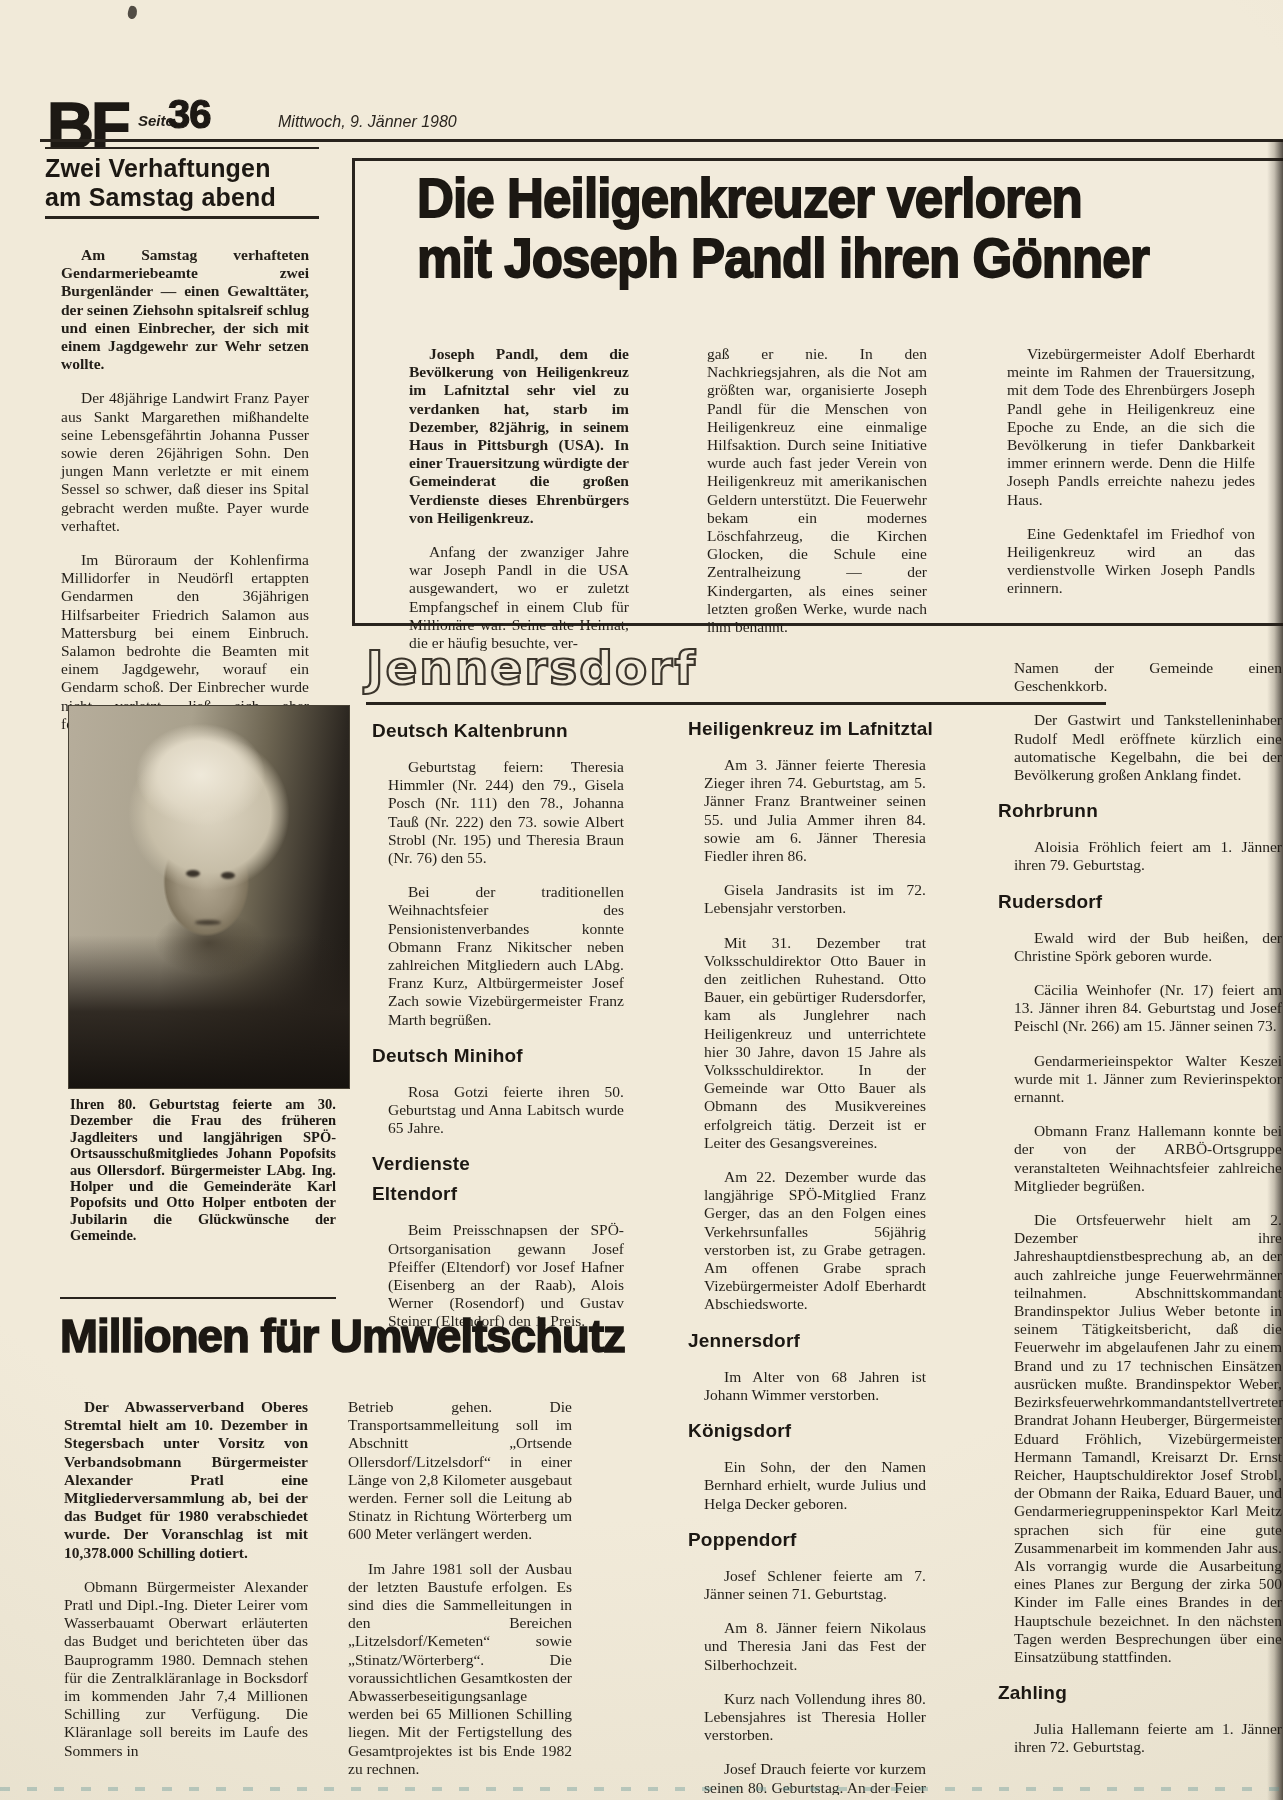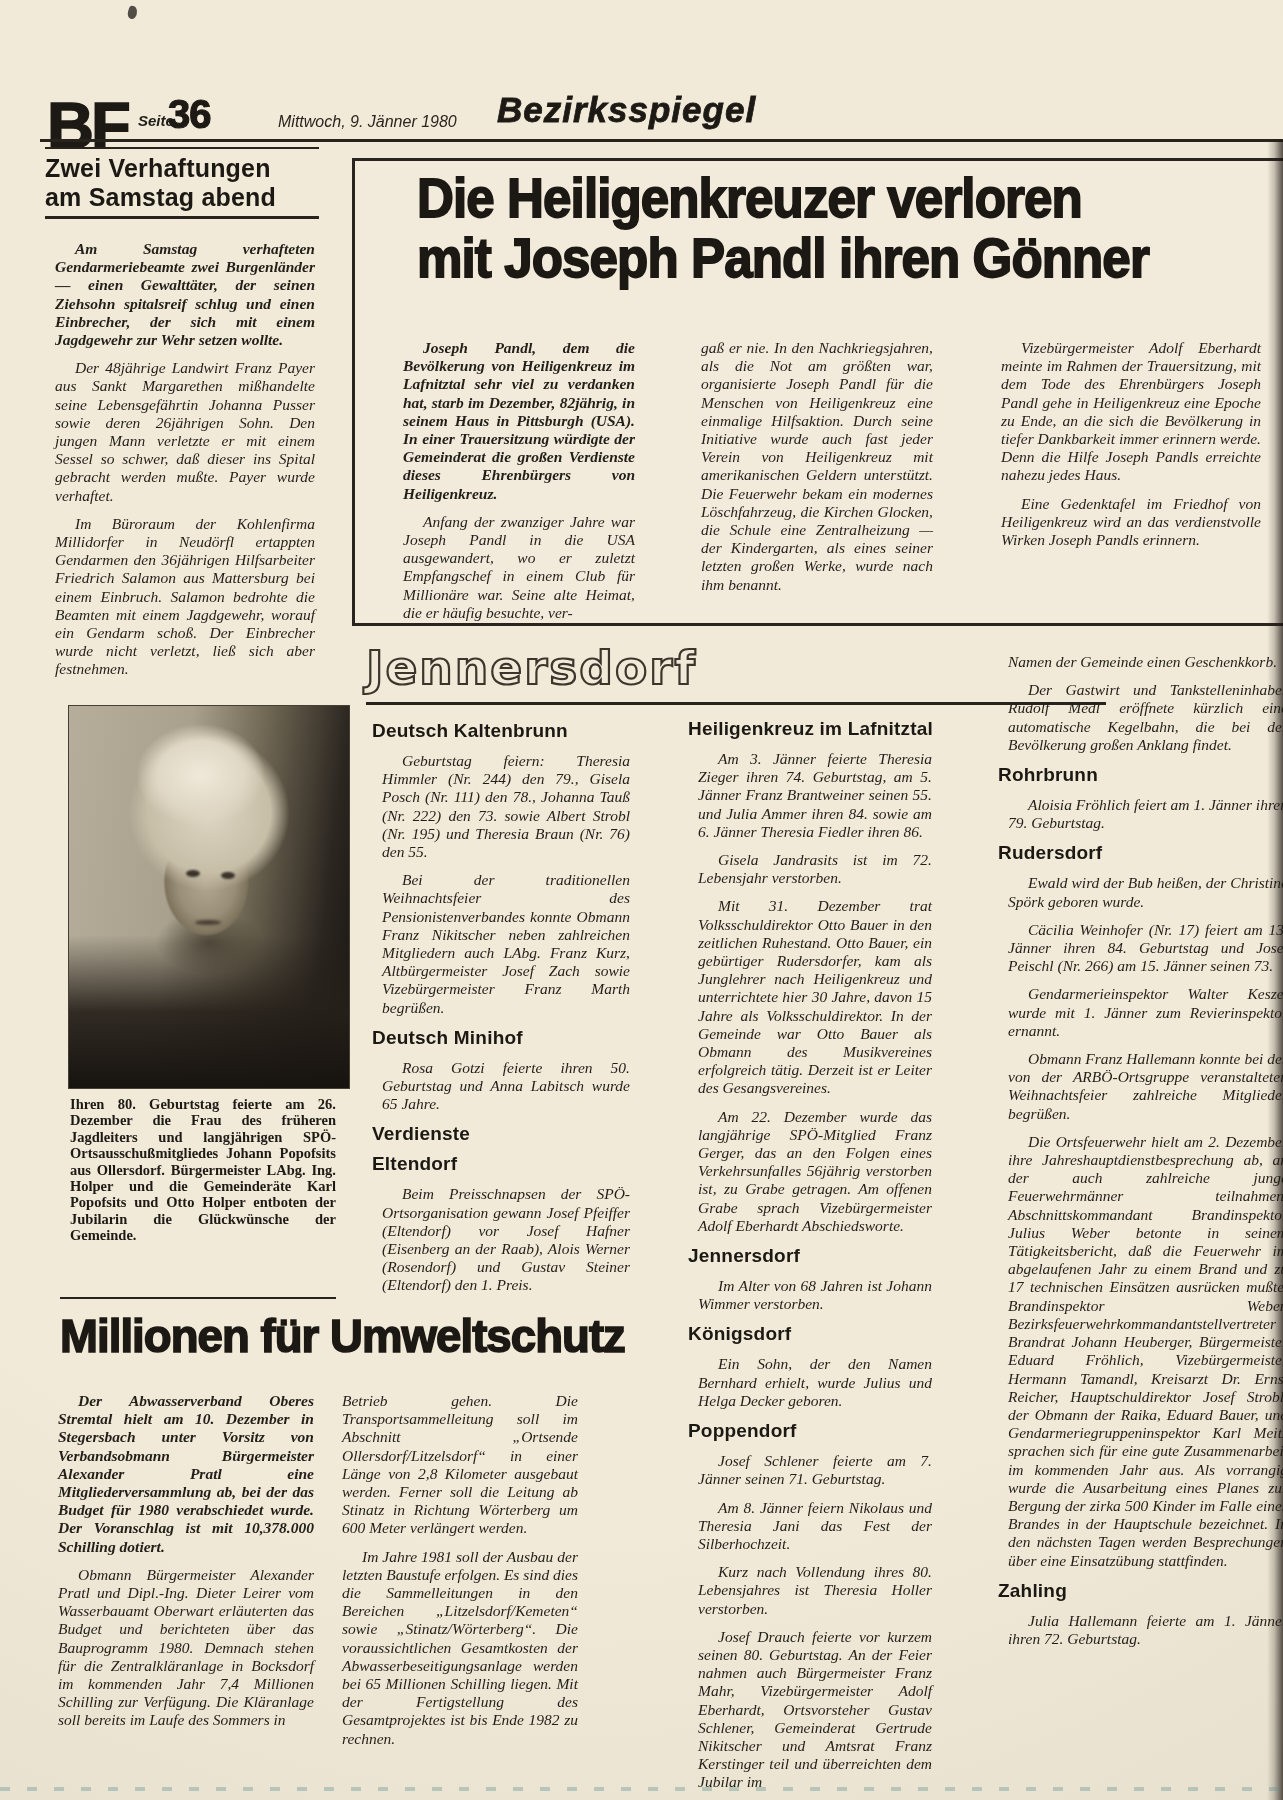--- a/index.html
+++ b/index.html
@@ -11,21 +11,21 @@
   .bf{font-family:"Liberation Sans",sans-serif;font-weight:700;font-size:65px;letter-spacing:-3px;
       -webkit-text-stroke:1.6px #1d1914;color:#1d1914;}
   .seite{font-family:"Liberation Sans",sans-serif;font-style:italic;font-weight:700;font-size:15px;}
   .pnum{font-family:"Liberation Sans",sans-serif;font-weight:700;font-size:40px;letter-spacing:-1px;
       -webkit-text-stroke:1.2px #1d1914;color:#1d1914;}
   .date{font-family:"Liberation Sans",sans-serif;font-style:italic;font-size:16px;color:#2a251f;}
   .masthead{font-family:"Liberation Sans",sans-serif;font-style:italic;font-weight:700;font-size:35px;
       letter-spacing:1px;-webkit-text-stroke:0.8px #1d1914;color:#1d1914;}
   
   .bodytext{font-family:"Liberation Serif",serif;font-size:15.5px;line-height:18.2px;text-align:justify;color:#221e18;}
-  .bodytext p{margin:10px;text-indent:20px;font-style:italic;}
+  .bodytext p{margin:16px;text-indent:20px;}
   .bodytext p.noindent{text-indent:0;}
   .lede{font-weight:700;}
   .colhead{font-family:"Liberation Sans",sans-serif;font-weight:700;font-size:19px;line-height:22px;
       margin:8px 0 2px;text-indent:0 !important;letter-spacing:.2px;color:#1c1813;}
   
   .arrhead{font-family:"Liberation Sans",sans-serif;font-weight:700;font-size:25px;line-height:29px;
       letter-spacing:.2px;color:#1c1813;}
   .bigline{font-family:"Liberation Sans",sans-serif;font-weight:700;font-size:55px;line-height:58px;
       letter-spacing:-1px;color:#1c1813;-webkit-text-stroke:1.8px #1c1813;
       transform:scaleX(.93);transform-origin:0 0;white-space:nowrap;}
@@ -56,41 +56,40 @@
 </head>
 <body>
 
 <div id="page">
 
   <div class="abs speck" style="left:128px;top:6px;width:9px;height:13px;opacity:.8;"></div>
   <div class="abs bf" style="left:47px;top:88px;">BF</div>
   <div class="abs seite" style="left:138px;top:112px;">Seite</div>
   <div class="abs pnum" style="left:168px;top:92px;">36</div>
   <div class="abs date" style="left:246px;top:113px;margin-left:32px;">Mittwoch, 9. Jänner 1980</div>
-  <div class="abs masthead" style="left:497px;top:90px;">Bezirksspiegel</div>
   <div class="abs rule" style="left:40px;top:139px;width:1243px;height:3px;"></div>
 
   <div class="abs rule" style="left:45px;top:147px;width:274px;height:2px;"></div>
   <div class="abs arrhead" style="left:45px;top:154px;width:278px;">
     <div>Zwei Verhaftungen</div>
     <div>am Samstag abend</div>
   </div>
   <div class="abs rule" style="left:45px;top:216px;width:274px;height:3px;"></div>
   <div class="abs bodytext" style="left:45px;top:230px;width:280px;">
     <p class="lede">Am Samstag verhafteten Gendarmeriebeamte zwei Burgenländer — einen Gewalttäter, der seinen Ziehsohn spitalsreif schlug und einen Einbrecher, der sich mit einem Jagdgewehr zur Wehr setzen wollte.</p>
     <p>Der 48jährige Landwirt Franz Payer aus Sankt Margarethen mißhandelte seine Lebensgefährtin Johanna Pusser sowie deren 26jährigen Sohn. Den jungen Mann verletzte er mit einem Sessel so schwer, daß dieser ins Spital gebracht werden mußte. Payer wurde verhaftet.</p>
     <p>Im Büroraum der Kohlenfirma Millidorfer in Neudörfl ertappten Gendarmen den 36jährigen Hilfsarbeiter Friedrich Salamon aus Mattersburg bei einem Einbruch. Salamon bedrohte die Beamten mit einem Jagdgewehr, worauf ein Gendarm schoß. Der Einbrecher wurde nicht verletzt, ließ sich aber festnehmen.</p>
   </div>
 
   <div class="abs photo" style="left:68px;top:705px;width:280px;height:382px;">
     <span class="eye" style="left:117px;top:164px;"></span>
     <span class="eye" style="left:152px;top:166px;"></span>
     <span class="mouth" style="left:126px;top:214px;"></span>
   </div>
-  <div class="abs caption" style="left:70px;top:1096px;width:266px;">Ihren 80. Geburtstag feierte am 26. Dezember die Frau des früheren Jagdleiters und langjährigen SPÖ-Ortsausschußmitgliedes Johann Popofsits aus Ollersdorf. Bürgermeister LAbg. Ing. Holper und die Gemeinderäte Karl Popofsits und Otto Holper entboten der Jubilarin die Glückwünsche der Gemeinde.</div>
+  <div class="abs caption" style="left:70px;top:1096px;width:266px;">Ihren 80. Geburtstag feierte am 30. Dezember die Frau des früheren Jagdleiters und langjährigen SPÖ-Ortsausschußmitgliedes Johann Popofsits aus Ollersdorf. Bürgermeister LAbg. Ing. Holper und die Gemeinderäte Karl Popofsits und Otto Holper entboten der Jubilarin die Glückwünsche der Gemeinde.</div>
   <div class="abs rule" style="left:60px;top:1297px;width:276px;height:2px;"></div>
 
   <div class="abs pandlbox" style="left:352px;top:158px;width:948px;height:462px;">
     <div class="abs bigline" style="left:62px;top:8px;">Die Heiligenkreuzer verloren</div>
     <div class="abs bigline" style="left:62px;top:68px;">mit Joseph Pandl ihren Gönner</div>
     <div class="abs bodytext" style="left:38px;top:168px;width:252px;">
       <p class="lede">Joseph Pandl, dem die Bevölkerung von Heiligenkreuz im Lafnitztal sehr viel zu verdanken hat, starb im Dezember, 82jährig, in seinem Haus in Pittsburgh (USA). In einer Trauersitzung würdigte der Gemeinderat die großen Verdienste dieses Ehrenbürgers von Heiligenkreuz.</p>
       <p>Anfang der zwanziger Jahre war Joseph Pandl in die USA ausgewandert, wo er zuletzt Empfangschef in einem Club für Millionäre war. Seine alte Heimat, die er häufig besuchte, ver-</p>
     </div>
     <div class="abs bodytext" style="left:336px;top:168px;width:252px;">

